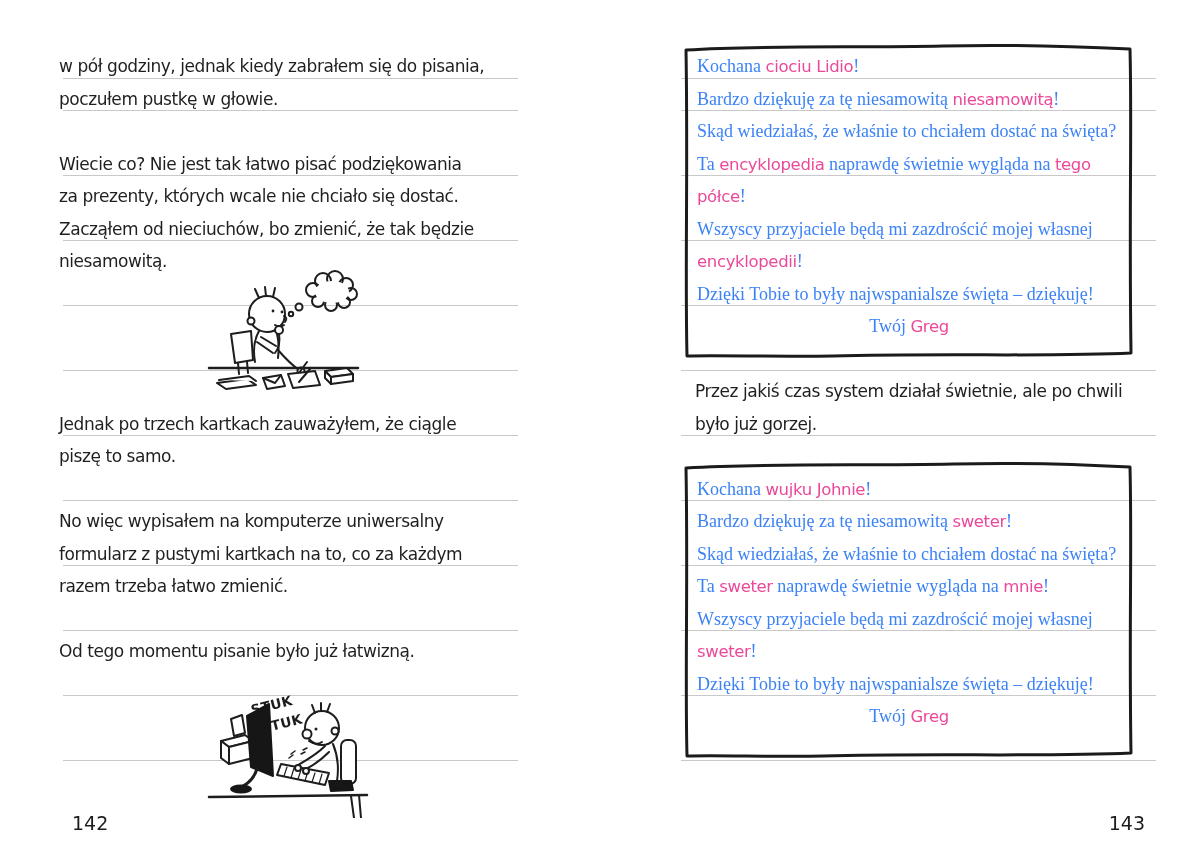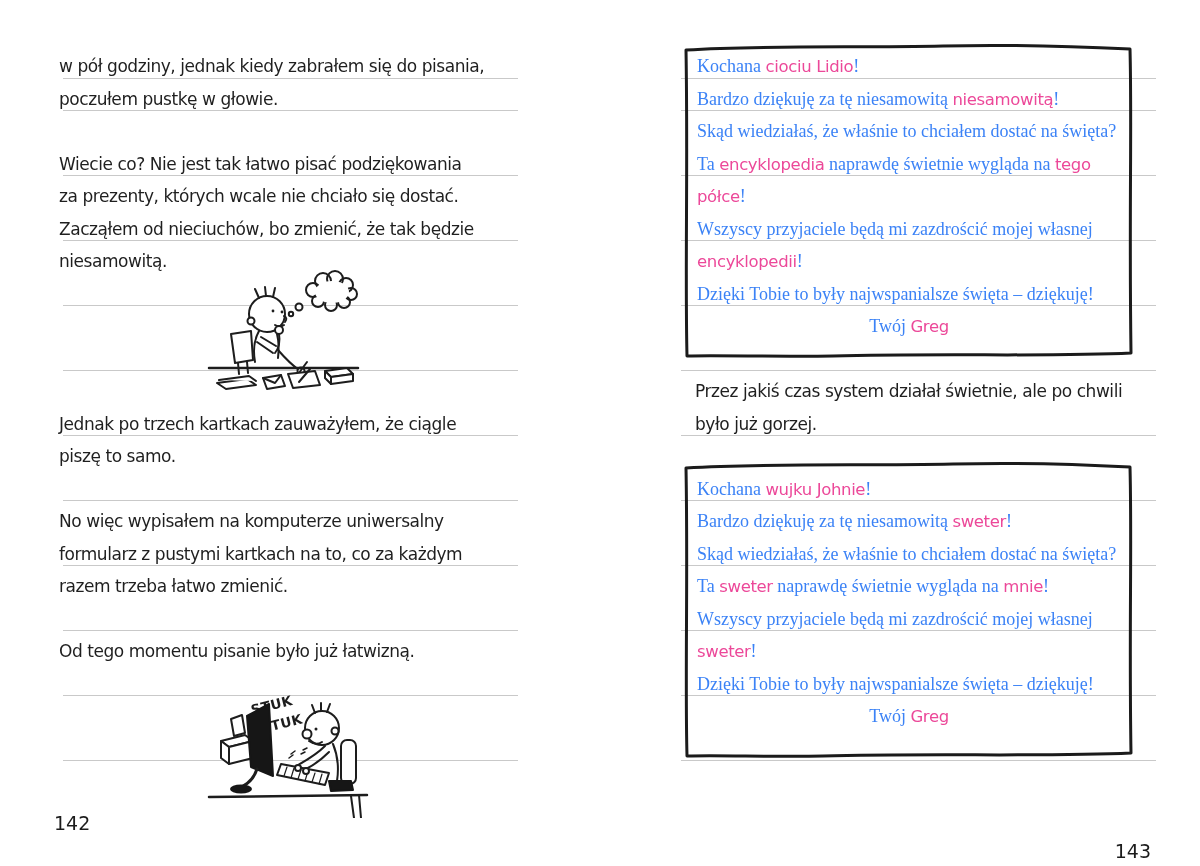--- a/index.html
+++ b/index.html
@@ -38,22 +38,22 @@
   .letterbox svg{position:absolute;left:-4px;top:-4px;width:458px;height:calc(100% + 8px);}
 
   .illus{position:absolute;}
   #illus-thinking{left:195px;top:258px;width:175px;height:135px;}
   #illus-typing{left:205px;top:688px;width:170px;height:130px;}
 
   .pagenum{
     position:absolute;top:812px;
     font-family:"DejaVu Sans",sans-serif;font-size:19px;color:#1c1c1c;
   }
-  #pagenum-left{left:54px;}
-  #pagenum-right{right:49px;text-align:right;margin-top:28px;}
+  #pagenum-left{left:72px;}
+  #pagenum-right{right:55px;text-align:right;}
 
   .sfx{
     font-family:"DejaVu Sans",sans-serif;font-weight:bold;font-size:13.5px;
     fill:#1d1d1d;stroke:none;letter-spacing:0.5px;
   }
 </style>
 </head>
 <body>
 
 <div class="rules" id="rules-left"></div>

